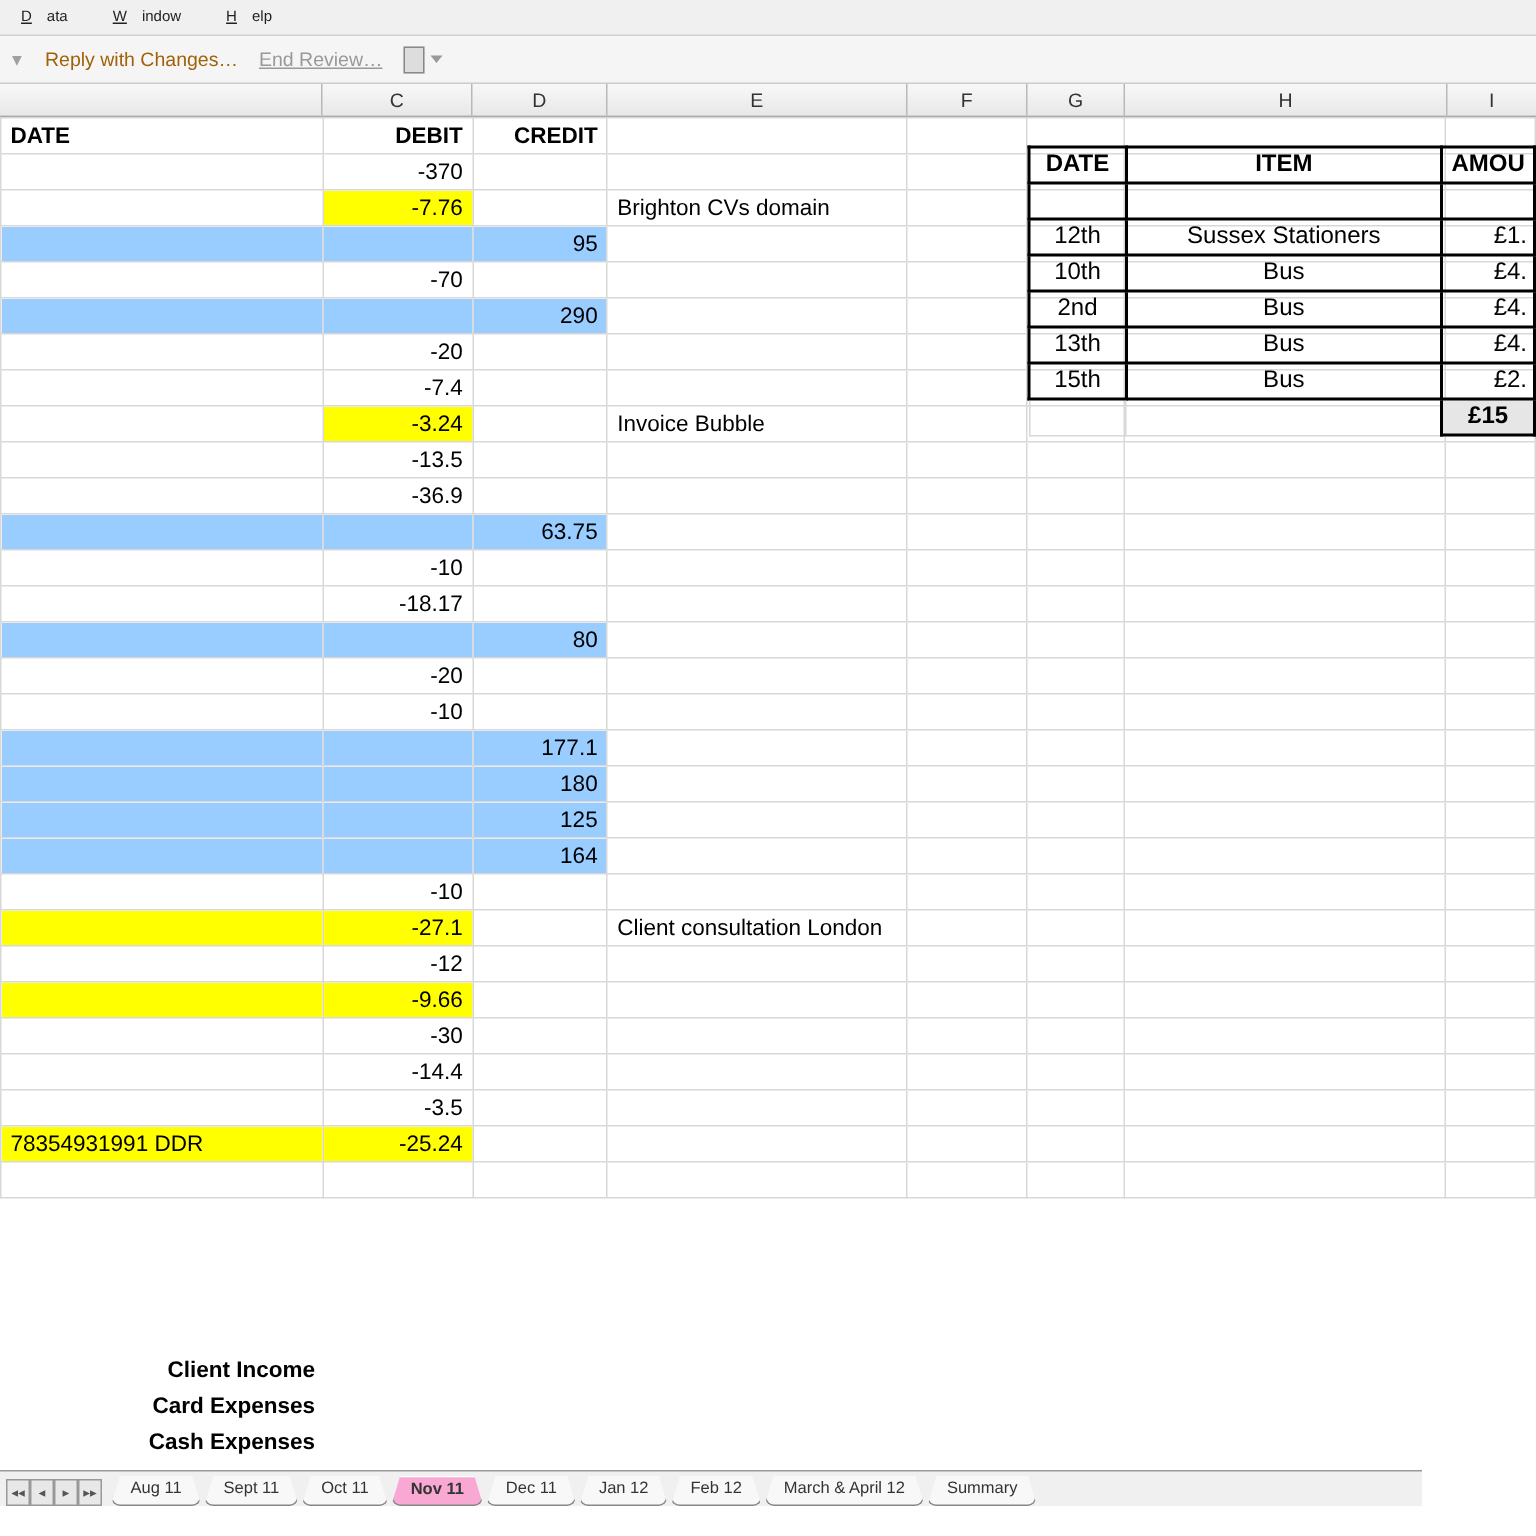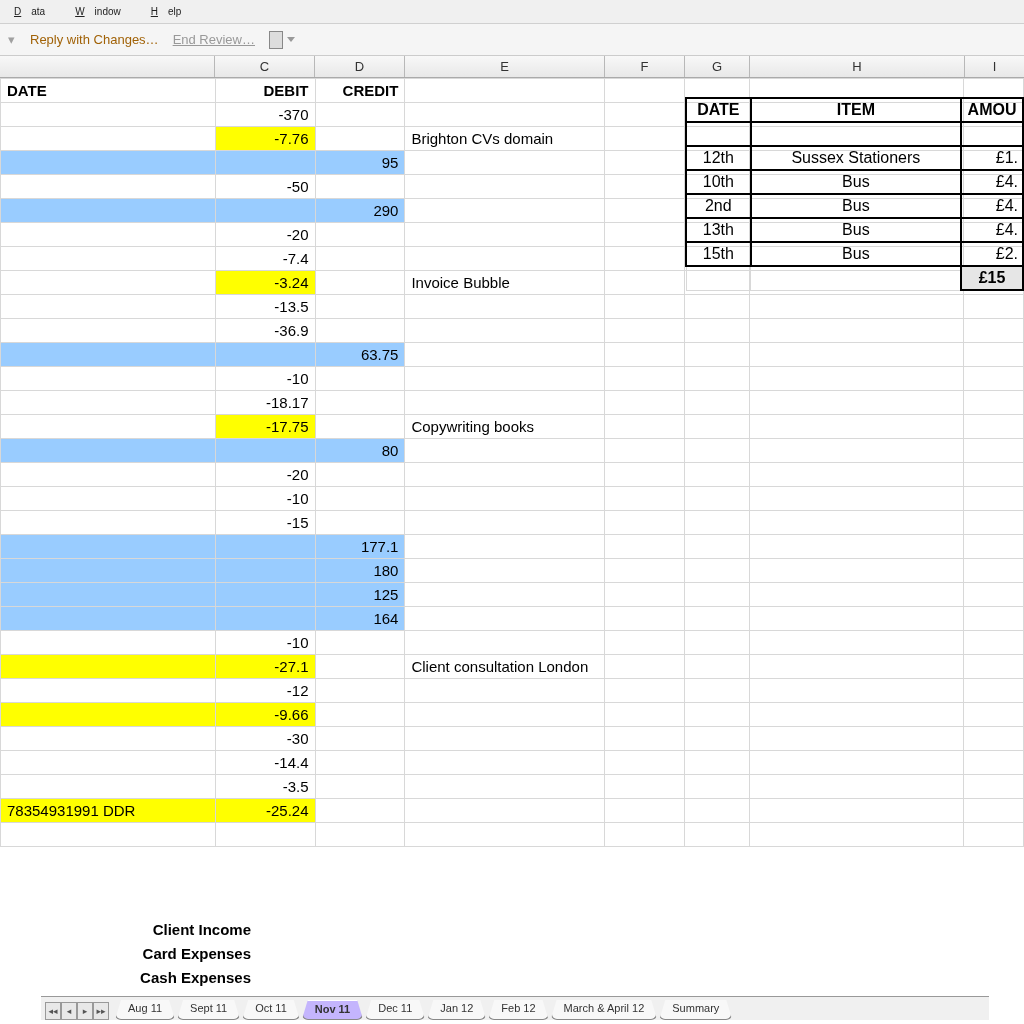--- a/index.html
+++ b/index.html
@@ -29,30 +29,30 @@
   .bold { font-weight: bold; }
   
   .yellow { background: #ffff00 !important; }
   .blue   { background: #99ccff !important; }
   .gray   { background: #e6e6e6 !important; }
   
   .rightpanel { position: absolute; top: 41px; left: 685px; }
   .rightpanel table { border-collapse: collapse; }
   .rightpanel th, .rightpanel td { border: 2px solid #000; padding: 2px 4px; text-align: center; font-size: 16px; height: 24px; }
   
-  .footer-region { position: absolute; bottom: 4px; left: 0; width: 948px; margin-left: 41px; }
+  .footer-region { position: absolute; bottom: 20px; left: 0; width: 948px; }
   .summaries { margin-left: 60px; margin-bottom: 6px; }
   .summaries div { font-weight: bold; font-size: 15px; text-align: right; width: 150px; line-height: 24px; }
   
   .tabs-bar { height: 24px; background: #f0f0f0; border-top: 1px solid #999; display: flex; align-items: flex-end; padding-left: 4px; position: relative; }
   .tab-nav { display: flex; margin-right: 6px; }
   .tab-nav-btn { width: 16px; height: 18px; border: 1px solid #999; background: #e8e8e8; display: flex; align-items: center; justify-content: center; font-size: 9px; color: #555; cursor: pointer; }
   .tab { height: 20px; padding: 2px 12px; font-size: 11px; color: #333; background: #fff; border: 1px solid #888; border-top: none; border-radius: 0 0 6px 6px; margin-right: 2px; position: relative; cursor: pointer;
          clip-path: polygon(6px 0, calc(100% - 6px) 0, 100% 100%, 0 100%); background: #f8f8f8; }
-  .tab.active { background: #c4b5fd; font-weight: bold; border-top: 1px solid #fff; }     
+  .tab.active { background: #f9a8d4; font-weight: bold; border-top: 1px solid #fff; }     
   .wB { width: 215px; }   
   .wC { width: 100px; }   
   .wD { width: 90px; }    
   .wE { width: 200px; }   
   .wF { width: 80px; }
   .wG { width: 65px; }
   .wH { width: 215px; }
   .wI { width: 60px; }
 </style>
 </head>
@@ -131,21 +131,21 @@
           <td class="right blue"></td>
           <td class="right blue">95</td>
           <td></td>
           <td></td>
           <td></td>
           <td></td>
           <td></td>
         </tr>
         <tr>
           <td class=""></td>
-          <td class="right ">-50</td>
+          <td class="right ">-70</td>
           <td class="right "></td>
           <td></td>
           <td></td>
           <td></td>
           <td></td>
           <td></td>
         </tr>
         <tr>
           <td class="blue"></td>
           <td class="right blue"></td>
@@ -230,30 +230,20 @@
           <td class=""></td>
           <td class="right ">-18.17</td>
           <td class="right "></td>
           <td></td>
           <td></td>
           <td></td>
           <td></td>
           <td></td>
         </tr>
         <tr>
-          <td class=""></td>
-          <td class="right yellow">-17.75</td>
-          <td class="right "></td>
-          <td>Copywriting books</td>
-          <td></td>
-          <td></td>
-          <td></td>
-          <td></td>
-        </tr>
-        <tr>
           <td class="blue"></td>
           <td class="right blue"></td>
           <td class="right blue">80</td>
           <td></td>
           <td></td>
           <td></td>
           <td></td>
           <td></td>
         </tr>
         <tr>
@@ -262,30 +252,20 @@
           <td class="right "></td>
           <td></td>
           <td></td>
           <td></td>
           <td></td>
           <td></td>
         </tr>
         <tr>
           <td class=""></td>
           <td class="right ">-10</td>
-          <td class="right "></td>
-          <td></td>
-          <td></td>
-          <td></td>
-          <td></td>
-          <td></td>
-        </tr>
-        <tr>
-          <td class=""></td>
-          <td class="right ">-15</td>
           <td class="right "></td>
           <td></td>
           <td></td>
           <td></td>
           <td></td>
           <td></td>
         </tr>
         <tr>
           <td class="blue"></td>
           <td class="right blue"></td>

